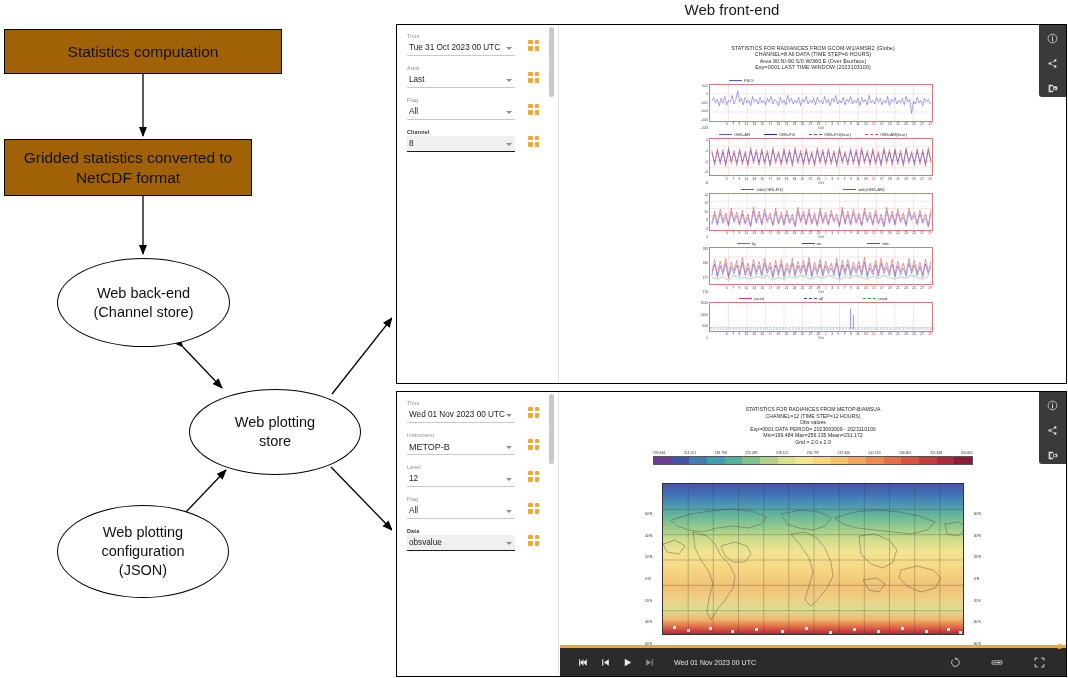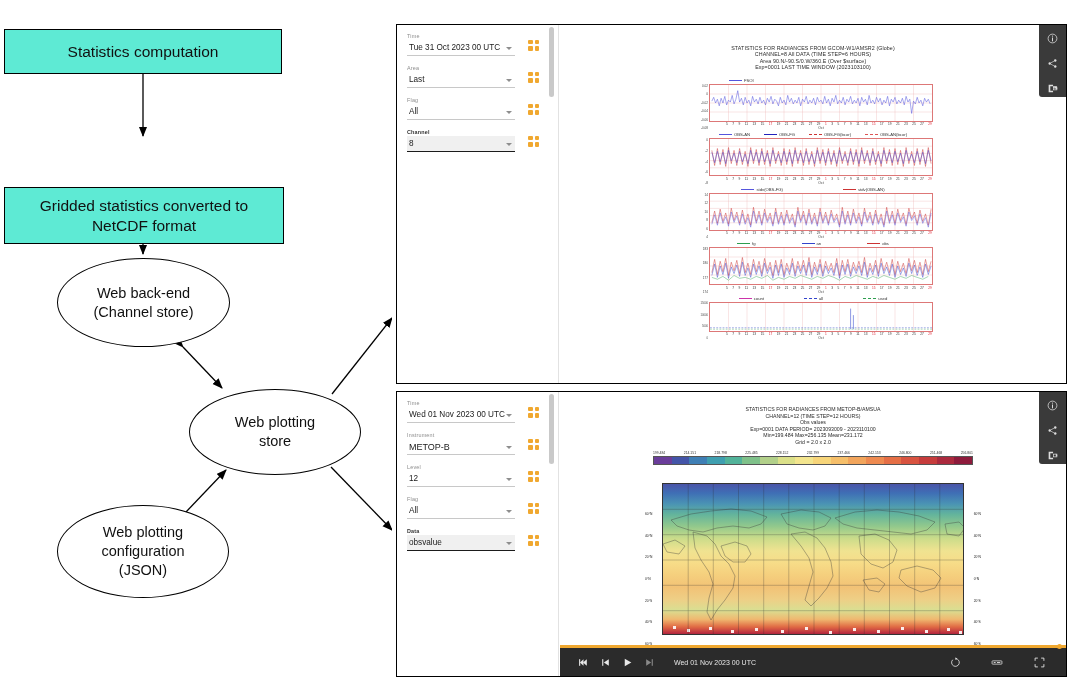--- a/index.html
+++ b/index.html
@@ -10,21 +10,21 @@
     font-family: "Liberation Sans", sans-serif;
     overflow: hidden;
   }
   #root { position: relative; width: 1068px; height: 678px; }
 
   
   #flow { position: absolute; left: 0; top: 0; width: 392px; height: 678px; }
   .fc-box {
     position: absolute;
     border: 1.4px solid #000;
-    background: #5eead4;
+    background: #a16207;
     display: flex; align-items: center; justify-content: center;
     text-align: center;
     font-size: 15.5px; color: #111; line-height: 1.25;
     padding: 4px 8px;
   }
   .fc-ell {
     position: absolute;
     border: 1.3px solid #000;
     border-radius: 50%;
     background: #fff;
@@ -215,21 +215,21 @@
 
       <line x1="332" y1="394" x2="392" y2="318" stroke="#000" stroke-width="1.3" marker-end="url(#ah)"></line>
 
       <line x1="331" y1="467" x2="392" y2="530" stroke="#000" stroke-width="1.3" marker-end="url(#ah)"></line>
     </svg>
 
     <div class="fc-box" style="left:4px; top:29px; width:278px; height:45px;">
       <span>Statistics computation</span>
     </div>
 
-    <div class="fc-box" style="left:4px; top:139px; width:280px; height:57px;margin-top:48px;">
+    <div class="fc-box" style="left:4px; top:139px; width:248px; height:57px;">
       <div>
         <div>Gridded statistics converted to</div>
         <div>NetCDF format</div>
       </div>
     </div>
 
     <div class="fc-ell" style="left:57px; top:258px; width:173px; height:89px;">
       <div>
         <div>Web back-end</div>
         <div>(Channel store)</div>
@@ -245,20 +245,21 @@
 
     <div class="fc-ell" style="left:57px; top:505px; width:172px; height:93px;">
       <div>
         <div>Web plotting</div>
         <div>configuration</div>
         <div>(JSON)</div>
       </div>
     </div>
   </div>
 
+  <div id="front-title">Web front-end</div>
 
   <div class="shot" id="shot-top">
 
     <div class="formcol">
 
       <div class="field">
         <div class="flabel">Time</div>
         <div class="fctl">
           <span>Tue 31 Oct 2023 00 UTC</span>
           <span class="caret"></span>

